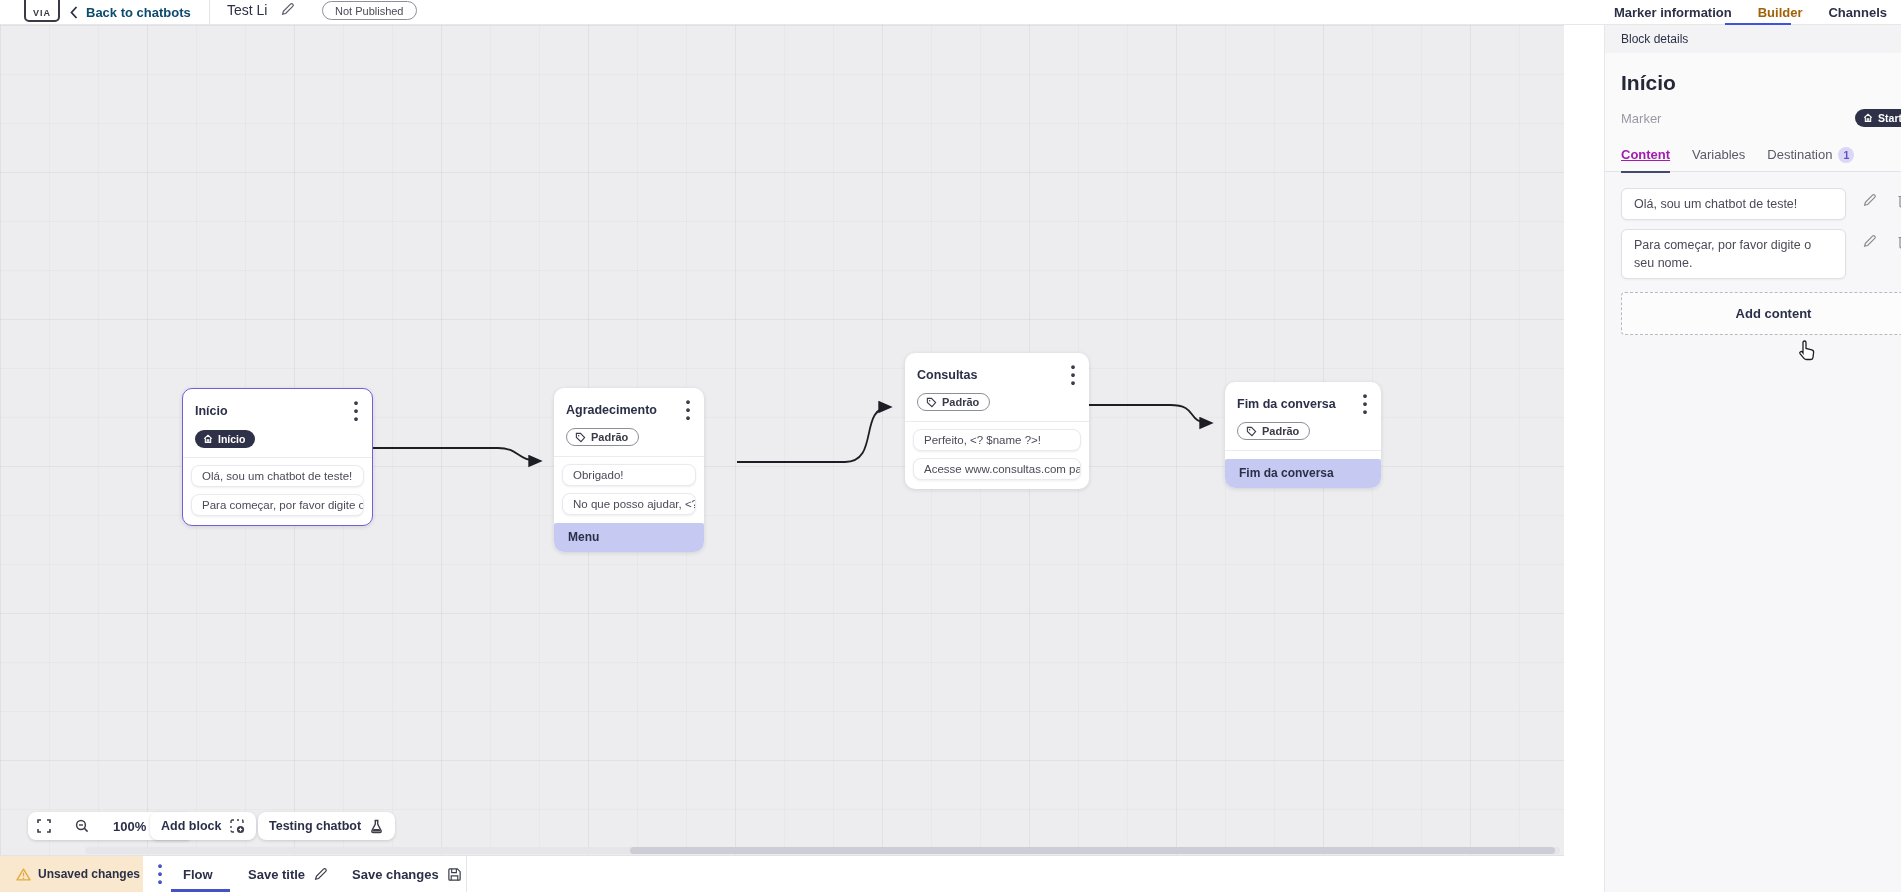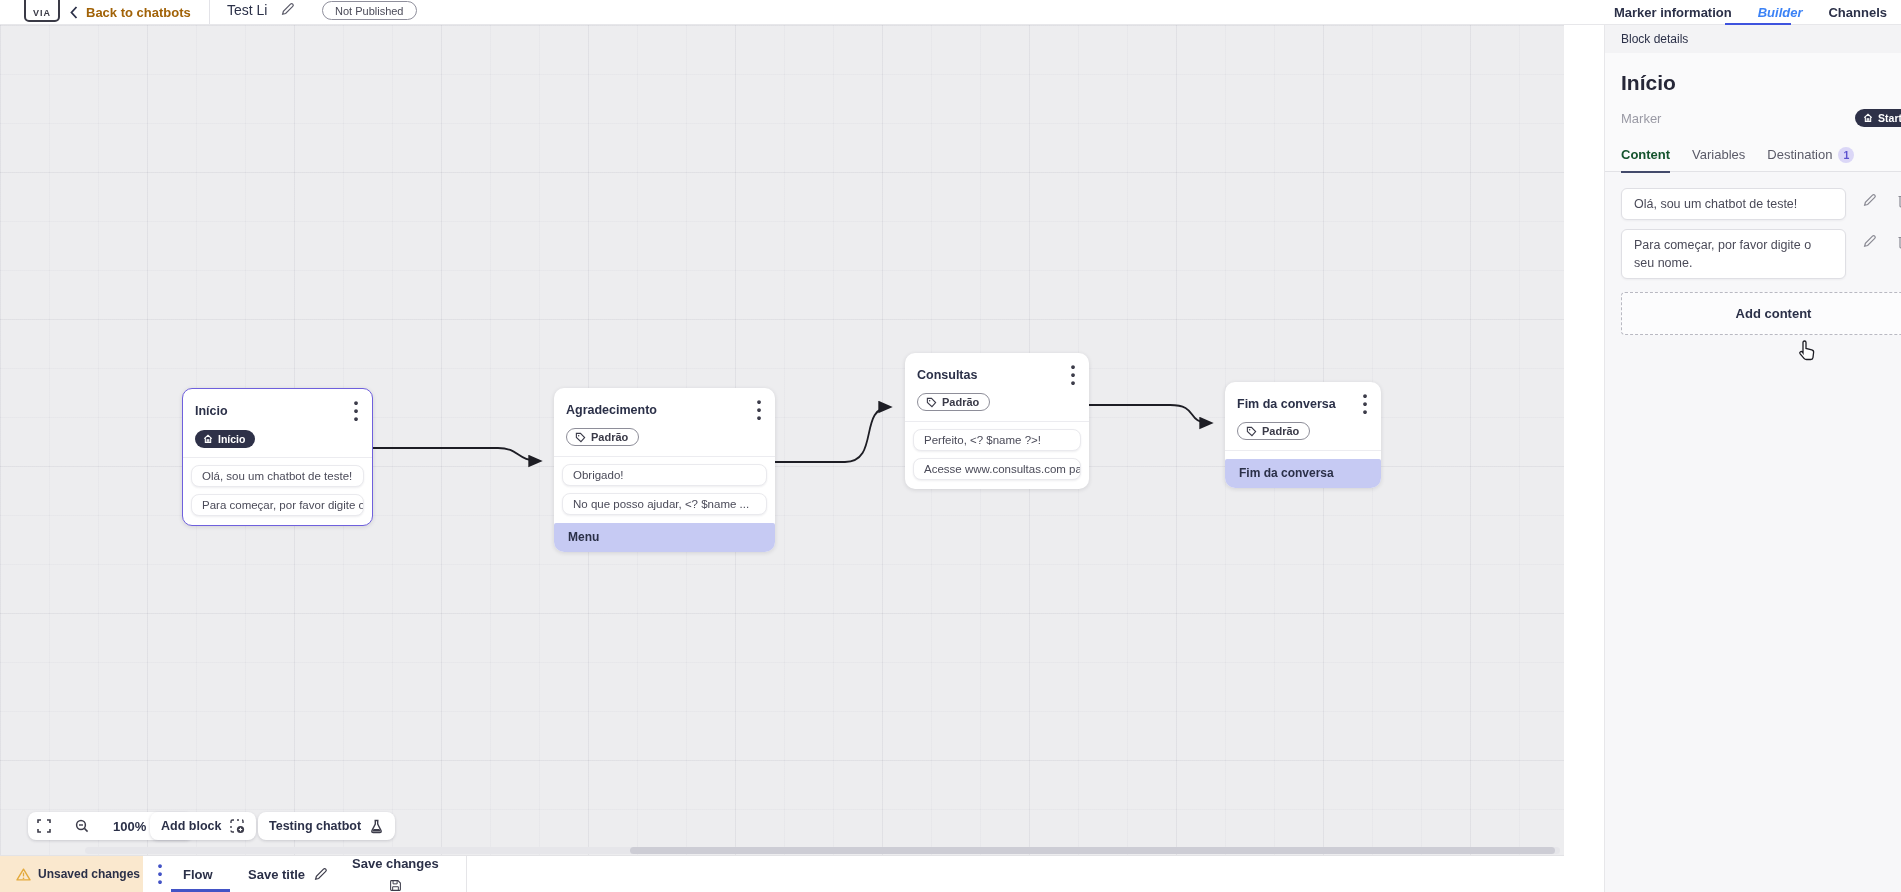--- a/index.html
+++ b/index.html
@@ -4,28 +4,28 @@
 <style>
   * { margin:0; padding:0; box-sizing:border-box; }
   html,body { width:1901px; height:892px; overflow:hidden; }
   body { font-family:"Liberation Sans","DejaVu Sans",sans-serif; color:#2b3048; background:#fff; }
   #app { position:relative; width:1901px; height:892px; overflow:hidden; }
 
   
   .topbar { position:absolute; left:0; top:0; width:1901px; height:25px; background:#fff; border-bottom:1px solid #e7e7ea; z-index:30; }
   .logo-box { position:absolute; left:24px; top:-8px; width:36px; height:30px; border:2px solid #3a3a46; border-radius:5px; display:flex; align-items:flex-end; justify-content:center; font-size:9px; font-weight:bold; letter-spacing:1px; color:#3a3a46; padding-bottom:2px; }
   .back-group { position:absolute; left:70px; top:0; height:24px; display:flex; align-items:center; gap:8px; cursor:pointer; }
-  .back-label { font-size:13px; font-weight:bold; color:#a16207; }
+  .back-label { font-size:13px; font-weight:bold; color:#0c4a6e; }
   .tb-divider { position:absolute; left:209px; top:0; width:1px; height:24px; background:#e3e3e8; }
   .doc-title { position:absolute; left:227px; top:2px; font-size:14px; color:#2b3048; }
   .pencil-btn { position:absolute; left:280px; top:2px; }
   .status-pill { position:absolute; left:322px; top:1px; height:19px; padding:0 12px; border:1px solid #8f8f9c; border-radius:10px; font-size:11px; color:#4a4a58; display:flex; align-items:center; }
   .top-tabs { position:absolute; right:14px; top:0; height:24px; display:flex; align-items:center; gap:26px; }
   .top-tab { font-size:13px; font-weight:bold; color:#2b3048; cursor:pointer; position:relative; height:24px; display:flex; align-items:center; }
-  .top-tab.active { color:#3b82f6;font-style:italic; }
+  .top-tab.active { color:#a16207; }
   .tabs-track { position:absolute; left:1564px; top:23px; width:337px; height:2px; background:#d8d8de; }
   .tabs-track-active { position:absolute; left:1725px; top:23px; width:66px; height:2px; background:#3e53de; z-index:31; }
 
   
   .canvas { position:absolute; left:0; top:25px; width:1564px; height:830px;
     background-color:#ededef;
     background-image:
       linear-gradient(rgba(130,130,155,0.07) 1px, transparent 1px),
       linear-gradient(90deg, rgba(130,130,155,0.07) 1px, transparent 1px),
       linear-gradient(rgba(130,130,155,0.05) 1px, transparent 1px),
@@ -59,36 +59,36 @@
 
   
   .bottombar { position:absolute; left:0; top:855px; width:1564px; height:37px; background:#fff; border-top:1px solid #e3e3e6; z-index:20; }
   .unsaved { position:absolute; left:0; top:0; width:143px; height:36px; background:#fae8ce; display:flex; align-items:center; gap:7px; padding-left:16px; }
   .unsaved-label { font-size:12px; font-weight:bold; color:#2b3048; }
   .bb-kebab { position:absolute; left:151px; top:0; width:18px; height:36px; display:flex; align-items:center; justify-content:center; color:#4353c6; font-size:13px; font-weight:bold; line-height:0.62; cursor:pointer; }
   .bb-tab { position:absolute; top:0; height:36px; display:flex; align-items:center; font-size:13px; font-weight:bold; color:#2b3048; cursor:pointer; gap:8px; }
   .flow-tab { left:183px; }
   .flow-underline { position:absolute; left:171px; top:33px; width:59px; height:3px; background:#4353c6; }
   .edittitle-tab { left:248px; color:#2b3048; }
-  .savechanges-tab { left:352px;flex-direction:column; }
+  .savechanges-tab { left:352px; }
   .bb-divider { position:absolute; left:466px; top:0; width:1px; height:36px; background:#e5e5e8; }
 
   
   .panel { position:absolute; left:1604px; top:25px; width:337px; height:867px; background:#fafafb; border-left:1px solid #e7e7ea; z-index:25; }
   .panel-header { height:28px; background:#f3f3f5; display:flex; align-items:center; justify-content:space-between; padding:0 14px 0 16px; }
   .panel-header-label { font-size:12px; color:#2b3048; }
   .panel-title-row { display:flex; align-items:flex-start; justify-content:space-between; padding:18px 16px 0 16px; }
   .panel-title { font-size:21px; font-weight:bold; color:#262738; }
   .char-count { font-size:11px; color:#8a8a96; margin-top:2px; }
   .marker-row { display:flex; align-items:center; justify-content:space-between; padding:14px 12px 0 16px; }
   .marker-label { font-size:13px; color:#9a9aa5; }
   .marker-value-wrap { display:flex; align-items:center; gap:6px;justify-content:space-between; }
   .panel-tabs { display:flex; align-items:center; gap:22px; padding:20px 16px 0 16px; border-bottom:1px solid #e2e2e6; position:relative; height:45px; }
   .panel-tab { font-size:13px; color:#5a5a68; cursor:pointer; padding-bottom:9px; display:flex; align-items:center; gap:6px; }
-  .panel-tab.active { color:#14532d; font-weight:bold; border-bottom:2.5px solid #434a6b; margin-bottom:-1.5px; }
+  .panel-tab.active { color:#a21caf; font-weight:bold; border-bottom:2.5px solid #434a6b; margin-bottom:-1.5px;text-decoration:underline; }
   .dest-badge { width:16px; height:16px; border-radius:50%; background:#dbd7f7; color:#5c51ce; font-size:10.5px; font-weight:bold; display:flex; align-items:center; justify-content:center; }
   .panel-tabs .kebab { position:absolute; right:14px; top:8px; }
   .panel-body { background:#f7f7f9; height:100%; padding:16px 16px 0 16px; }
   .content-row { display:flex; align-items:flex-start; gap:0; margin-bottom:9px; }
   .content-card { width:225px; background:#fff; border:1px solid #dfdfe4; border-radius:6px; padding:6px 12px; font-size:12.5px; color:#4a4a58; line-height:1.45; box-shadow:0 1px 2px rgba(40,40,60,0.05); }
   .row-icons { display:flex; gap:20px; margin:5px 0 0 16px; }
   .add-content { margin-top:13px; width:305px; height:43px; border:1.5px dashed #b9b9c2; border-radius:4px; background:#fcfcfd; display:flex; align-items:center; justify-content:center; font-size:13px; font-weight:bold; color:#2b3048; cursor:pointer; }
   .cursor-pointer { position:absolute; left:1795px; top:338px; z-index:50; pointer-events:none; }
 
   svg { display:block; }
@@ -120,21 +120,21 @@
         <svg width="10" height="10" viewBox="0 0 12 12">
             <path d="M1.5 5.5 L6 1.5 L10.5 5.5 M2.8 5 V10 H9.2 V5 M5 10 V7 H7 V10" fill="none" stroke="#fff" stroke-width="1.3"></path>
           </svg>
         <span>Início</span>
       </div>
       <div class="block-divider"></div>
       <div class="msg">Olá, sou um chatbot de teste!</div>
       <div class="msg">Para começar, por favor digite o ...</div>
     </div>
 
-    <div class="block" style="left:554px;top:363px;width:221px;">
+    <div class="block" style="left:554px;top:363px;width:150px;">
       <div class="block-head">
         <span class="block-title">Agradecimento</span>
         <span class="kebab">•<br>•<br>•</span>
       </div>
       <div class="badge-tag">
         <svg width="11" height="11" viewBox="0 0 12 12">
             <path d="M1.5 1.5 H6 L10.5 6 L6.5 10.5 L1.5 6 Z" fill="none" stroke="#3a3a48" stroke-width="1.2"></path>
             <circle cx="4" cy="4" r="0.8" fill="#3a3a48"></circle>
           </svg>
         <span>Padrão</span>

